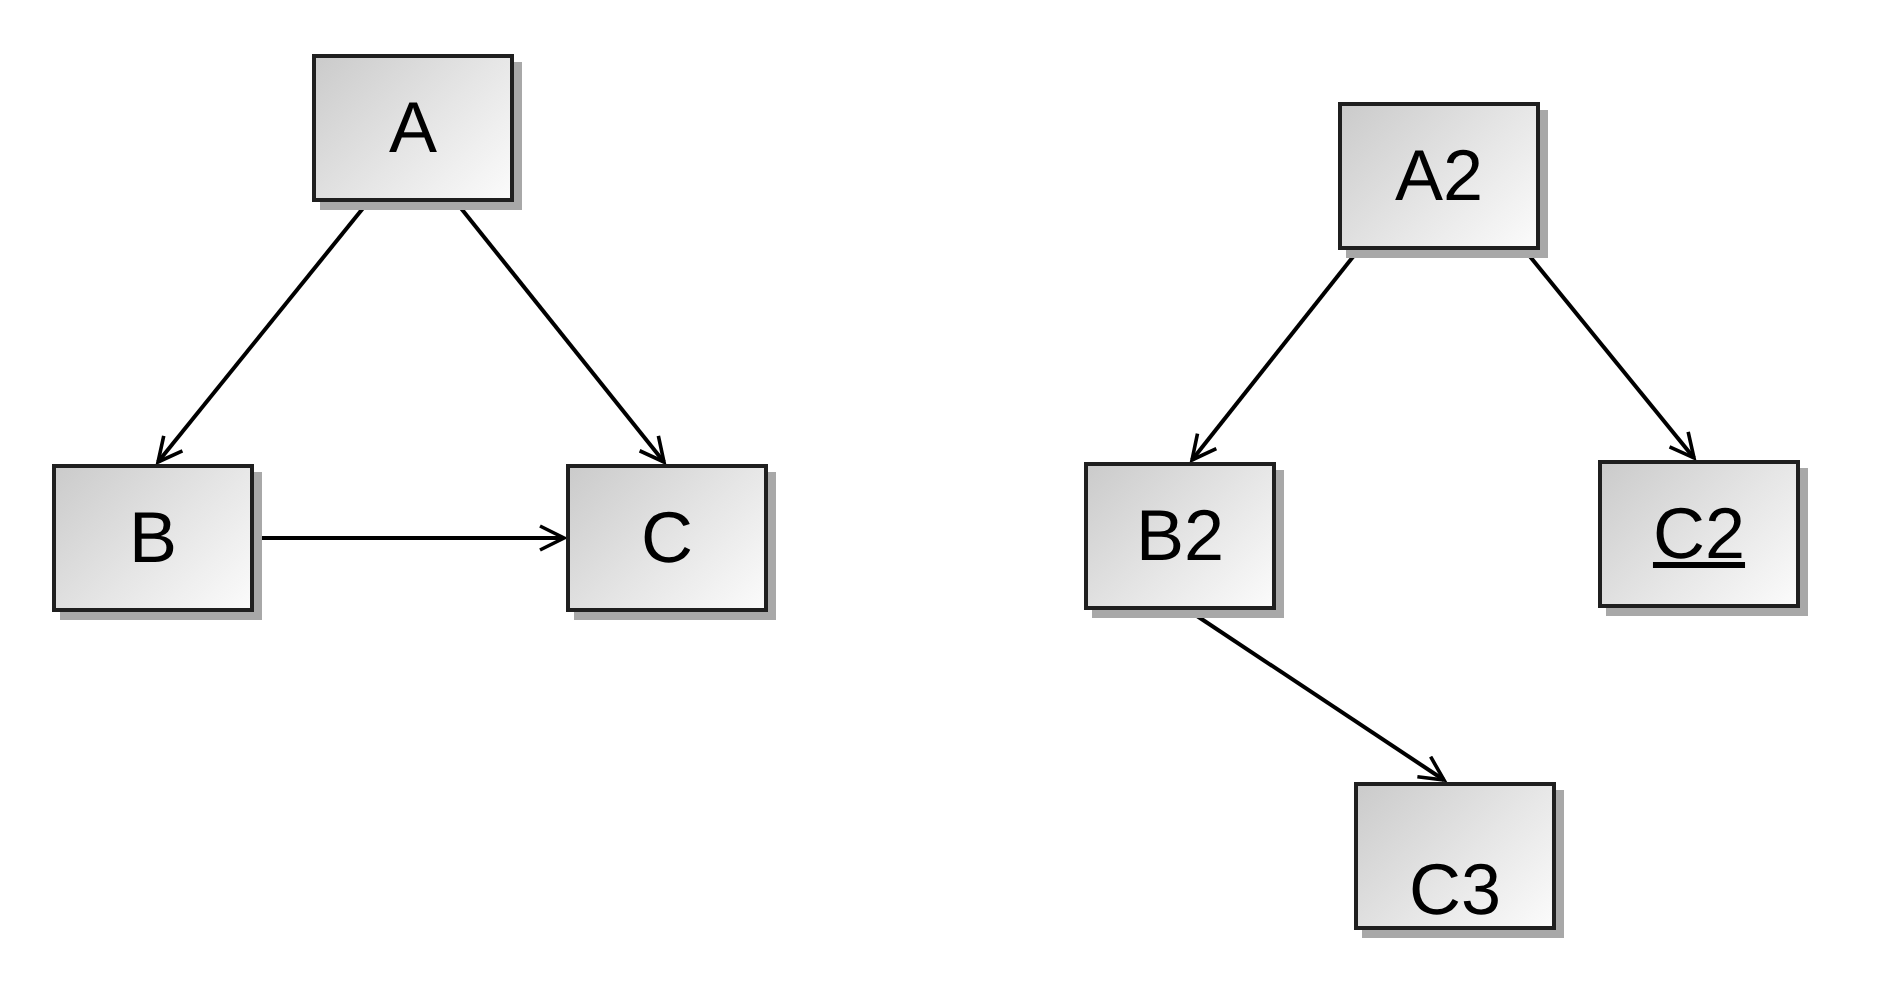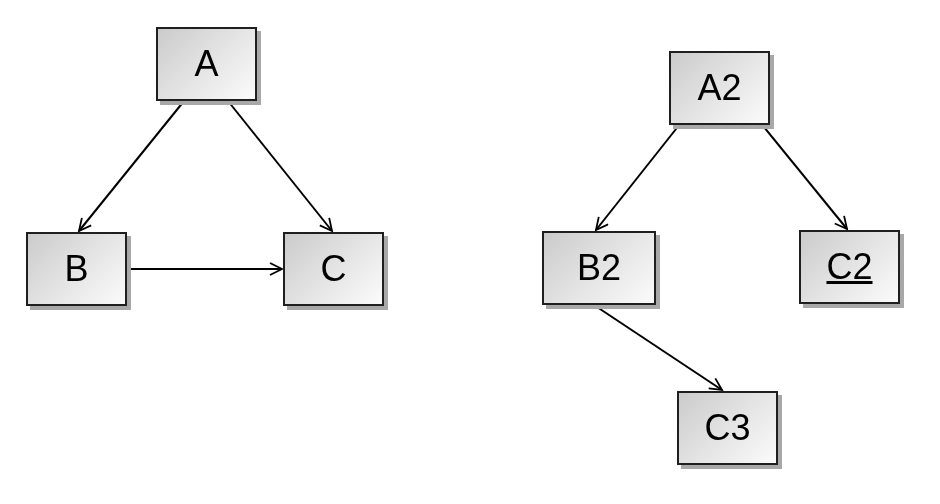--- a/index.html
+++ b/index.html
@@ -73,23 +73,23 @@
   <div class="node" style="left: 26px; top: 232px; width: 101px; height: 74px;">
     <span class="label">B</span>
   </div>
   <div class="node" style="left: 283px; top: 232px; width: 101px; height: 74px;">
     <span class="label">C</span>
   </div>
 
   <div class="node" style="left: 669px; top: 26px; width: 101px; height: 74px; margin-top: 25px;">
     <span class="label">A2</span>
   </div>
-  <div class="node" style="left: 542px; top: 231px; width: 114px; height: 74px;">
+  <div class="node" style="left: 542px; top: 231px; width: 96px; height: 74px;">
     <span class="label">B2</span>
   </div>
   <div class="node" style="left: 799px; top: 230px; width: 101px; height: 74px; text-decoration: underline;">
     <span class="label">C2</span>
   </div>
-  <div class="node" style="left: 677px; top: 391px; width: 101px; height: 74px;">
+  <div class="node" style="left: 677px; top: 391px; width: 101px; height: 74px; align-items: flex-end;">
     <span class="label">C3</span>
   </div>
 
 </div>
 
 </body></html>

